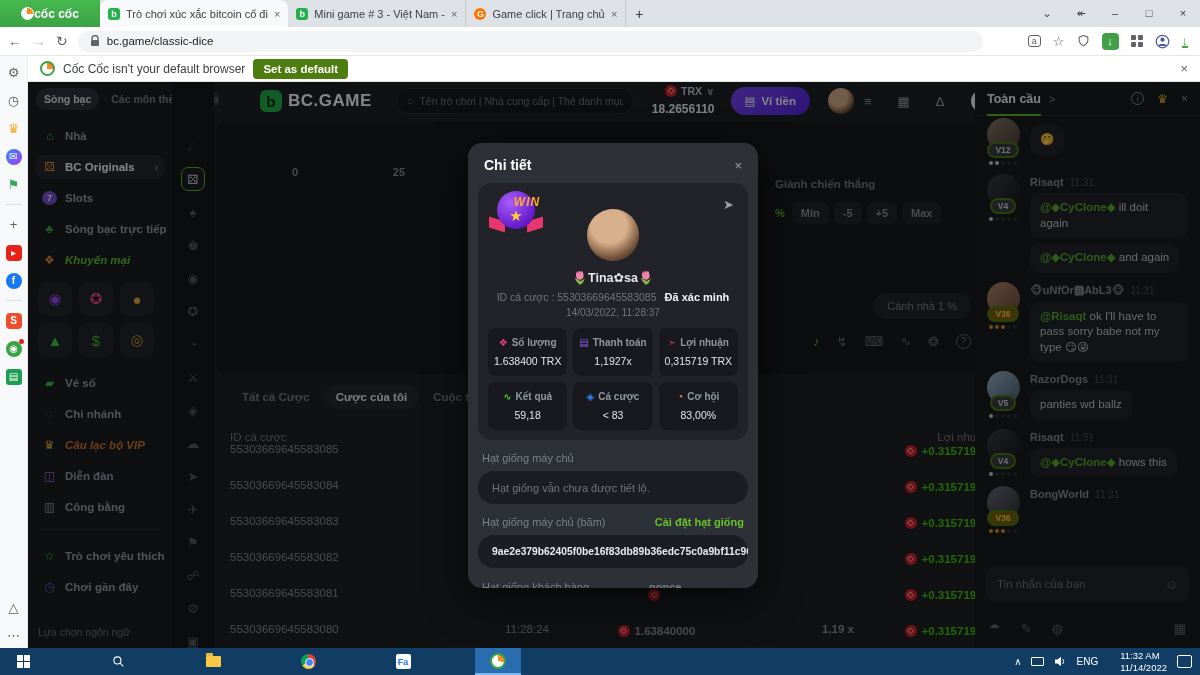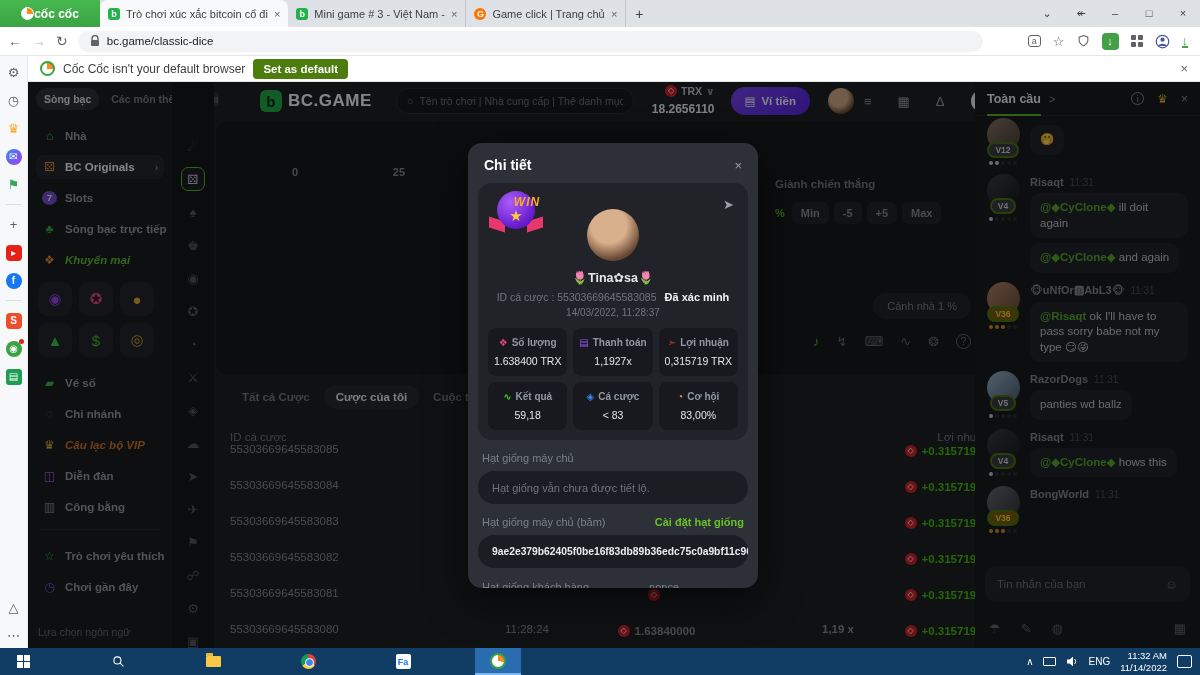--- a/index.html
+++ b/index.html
@@ -171,38 +171,38 @@
   .stats { margin-top:10px; display:grid; grid-template-columns:repeat(3,1fr); grid-gap:6px; }
   .stat { background:#17191e; border-radius:8px; padding:9px 4px; }
   .stat .sl { font-size:10px; color:#9298a0; font-weight:bold; display:flex; align-items:center; justify-content:center; gap:4px; }
   .stat .sv { margin-top:7px; font-size:10.5px; color:#e2e5e9; }
   .si0{color:#f2407c;} .si1{color:#8e5bf2;} .si2{color:#e03434;} .si3{color:#53cf1d;} .si4{color:#2f8af5;} .si5{color:#f59a23;}
   .seedlab { margin:12px 4px 0; font-size:11px; color:#7b8088; display:flex; justify-content:space-between; }
   .seedlab .glink { color:#67c127; font-weight:bold; }
   .seedbox { margin-top:7px; height:33px; background:#1b1d22; border-radius:16px; display:flex; align-items:center; padding:0 14px; font-size:11px; color:#70757d; }
   .seedbox.hash { color:#e9ecef; font-weight:bold; font-size:10.3px; white-space:nowrap; overflow:hidden; }
   .duolab { margin:13px 4px 0; display:flex; font-size:11px; color:#7b8088; }
-  .duolab span:last-child { margin-left:60px; }
+  .duolab span:last-child { margin-left:60px;font-weight:bold; }
 
   
   .taskbar { position:absolute; left:0; bottom:0; width:1200px; height:27px; background:#113c63; display:flex; align-items:center; z-index:90; }
   .tb { width:46px; height:27px; display:flex; align-items:center; justify-content:center; flex:none; }
   .tbgap { width:49px; flex:none; }
   .startgrid { display:grid; grid-template-columns:6px 6px; grid-gap:1px; }
   .startgrid i { width:6px; height:6px; background:#fff; }
   .folder { width:15px; height:11px; background:#f8c947; border-radius:1px; position:relative; }
   .folder::before { content:""; position:absolute; left:0; top:-3px; width:7px; height:3px; background:#e8b93c; border-radius:1px 1px 0 0; }
   .chromeic { width:15px; height:15px; border-radius:50%; background:conic-gradient(#db4437 0 33%, #ffcd40 0 66%, #0f9d58 0); position:relative; }
   .chromeic::after { content:""; position:absolute; left:4px; top:4px; width:7px; height:7px; border-radius:50%; background:#4285f4; border:1.5px solid #fff; }
   .faic { width:15px; height:15px; background:#fff; border-radius:2px; color:#1877f2; font-weight:bold; font-size:9px; display:flex; align-items:center; justify-content:center; }
   .ccic { width:16px; height:16px; border-radius:50%; background:conic-gradient(#ff8a1e 0 28%, #ffffff 0); border:2px solid #3aa344; }
   .tb.active { background:#2a6cb0; border-bottom:2px solid #7ab8f5; }
   .tray { margin-left:auto; display:flex; align-items:center; gap:10px; padding-right:8px; color:#fff; }
   .tray .t { font-size:10px; }
-  .clock { text-align:right; font-size:9.5px; line-height:1.25; }
+  .clock { font-size:9.5px; line-height:1.25;margin-left:12px; }
   .noti { width:15px; height:13px; border:1px solid #fff; border-radius:2px; }
   .mono { width:13px; height:9px; border:1px solid #fff; border-radius:1px; }
 </style>
 </head>
 <body>
 
 <div class="screen">
 
   <div class="tabstrip">
     <div class="brand">

